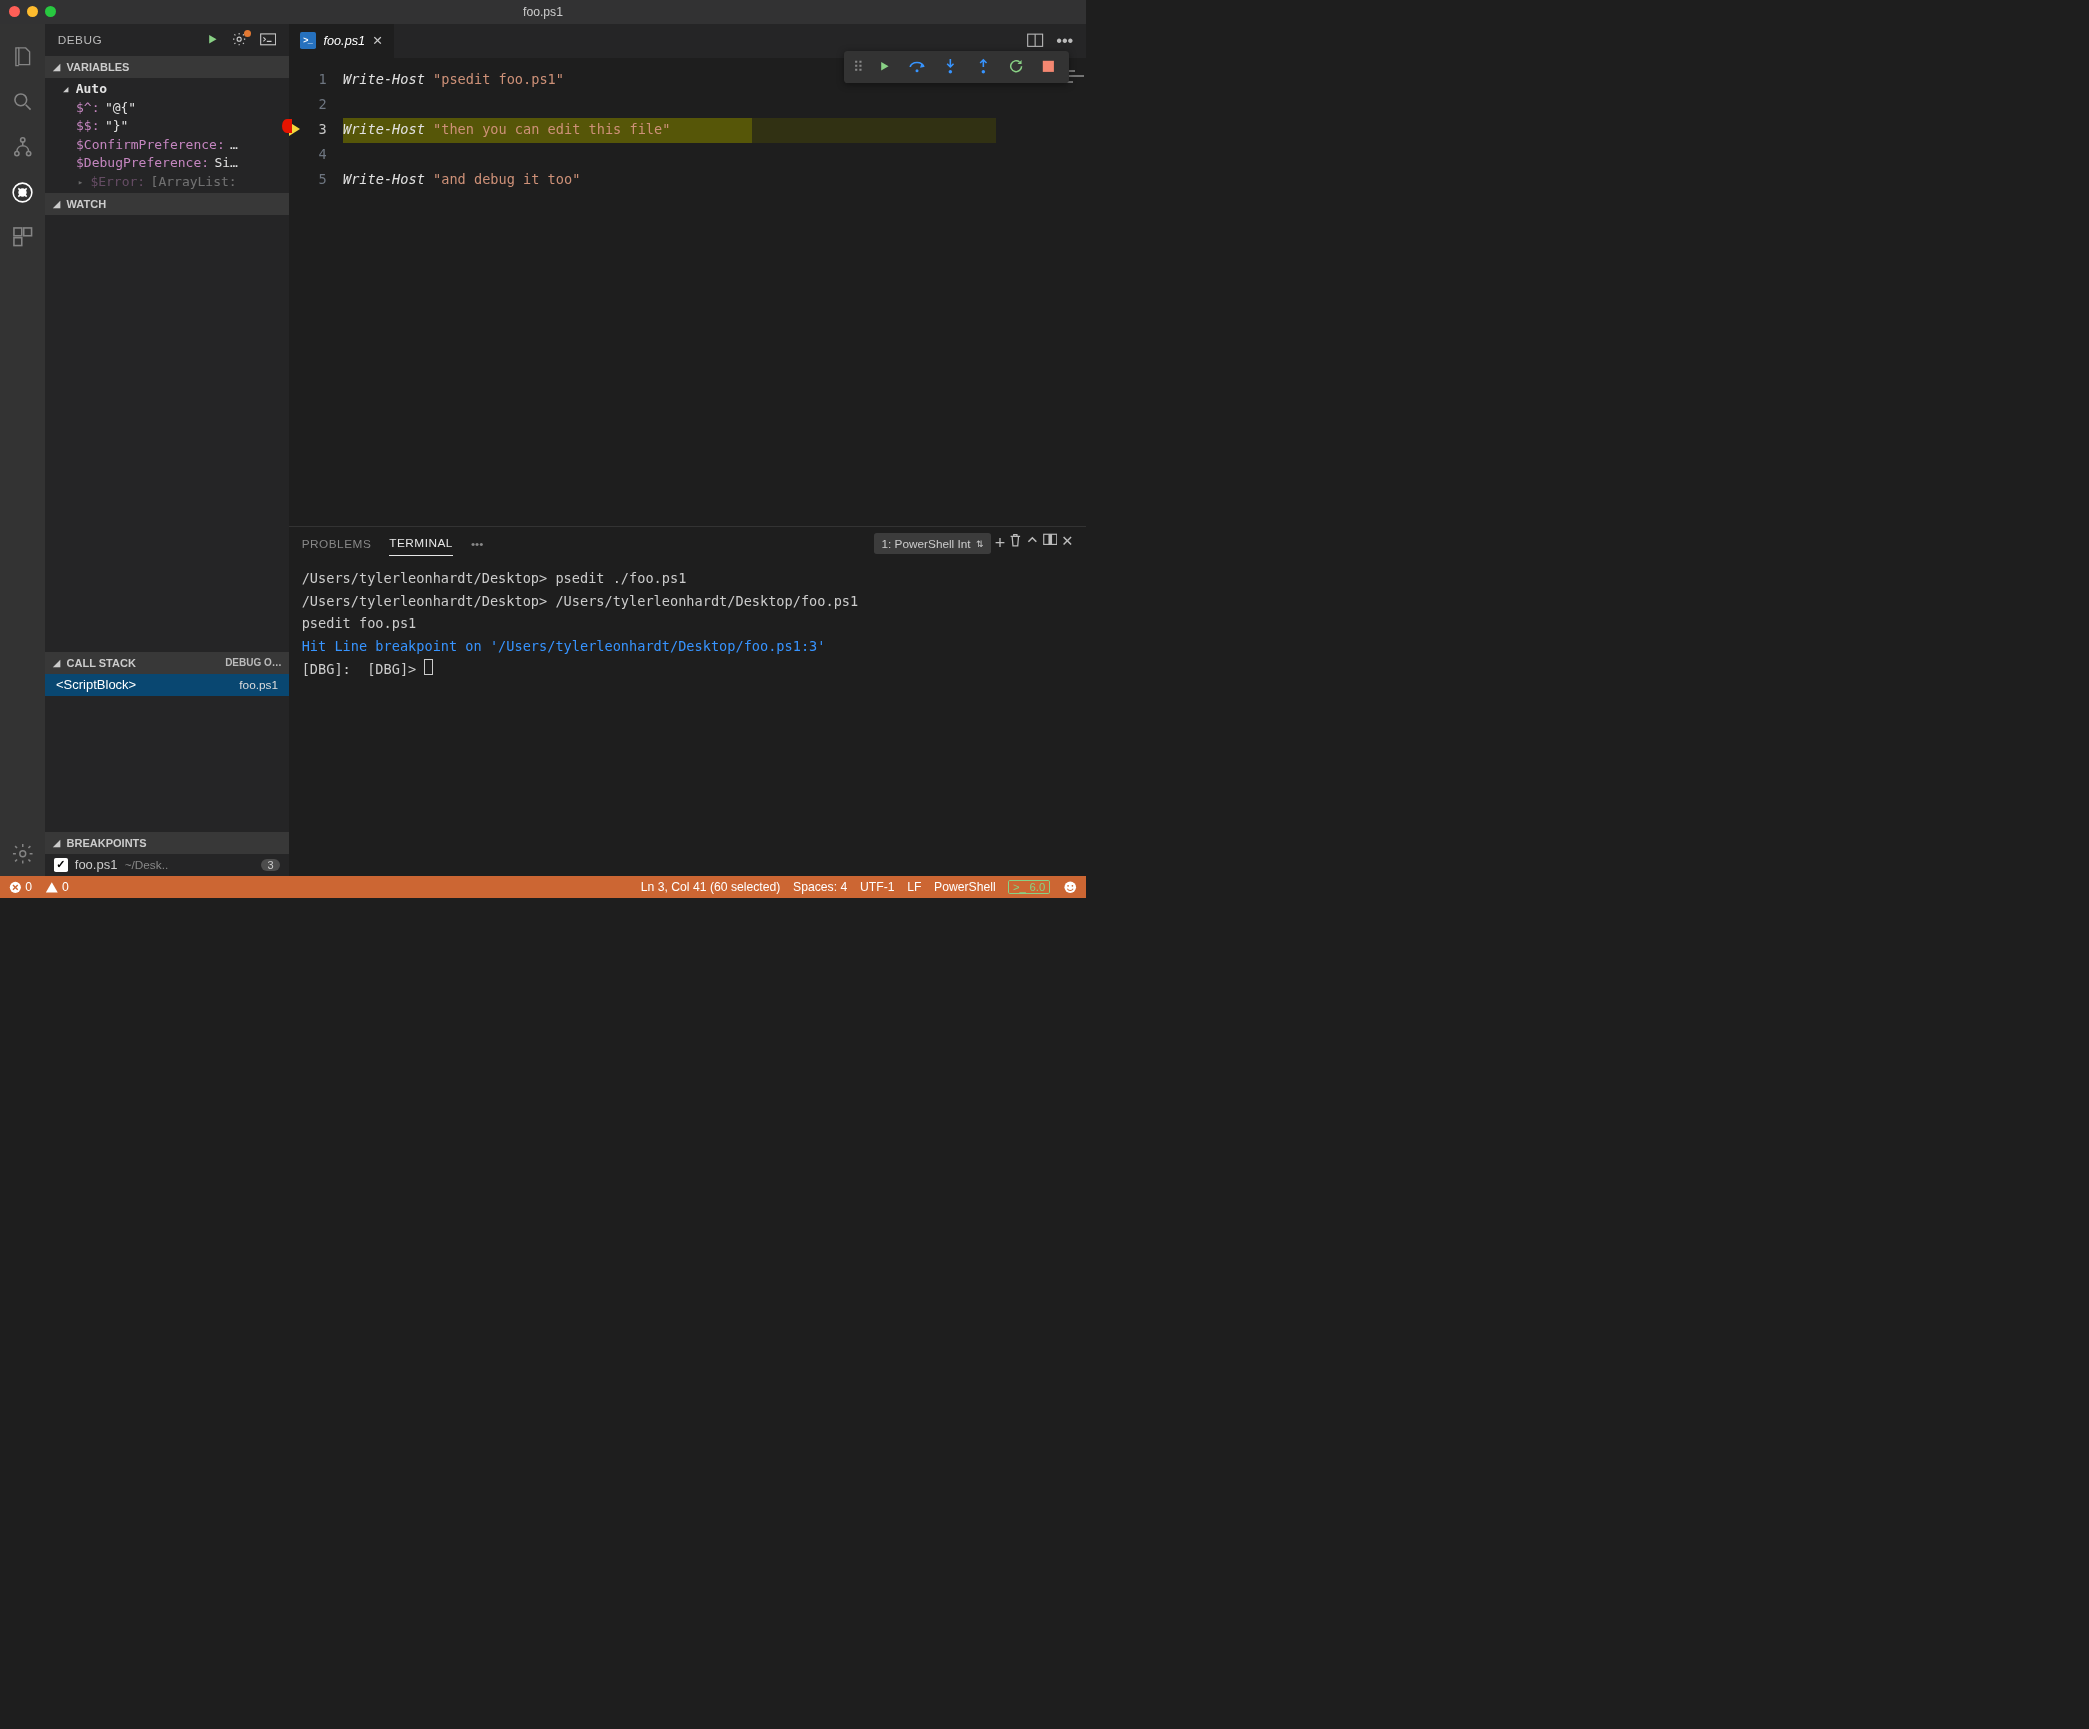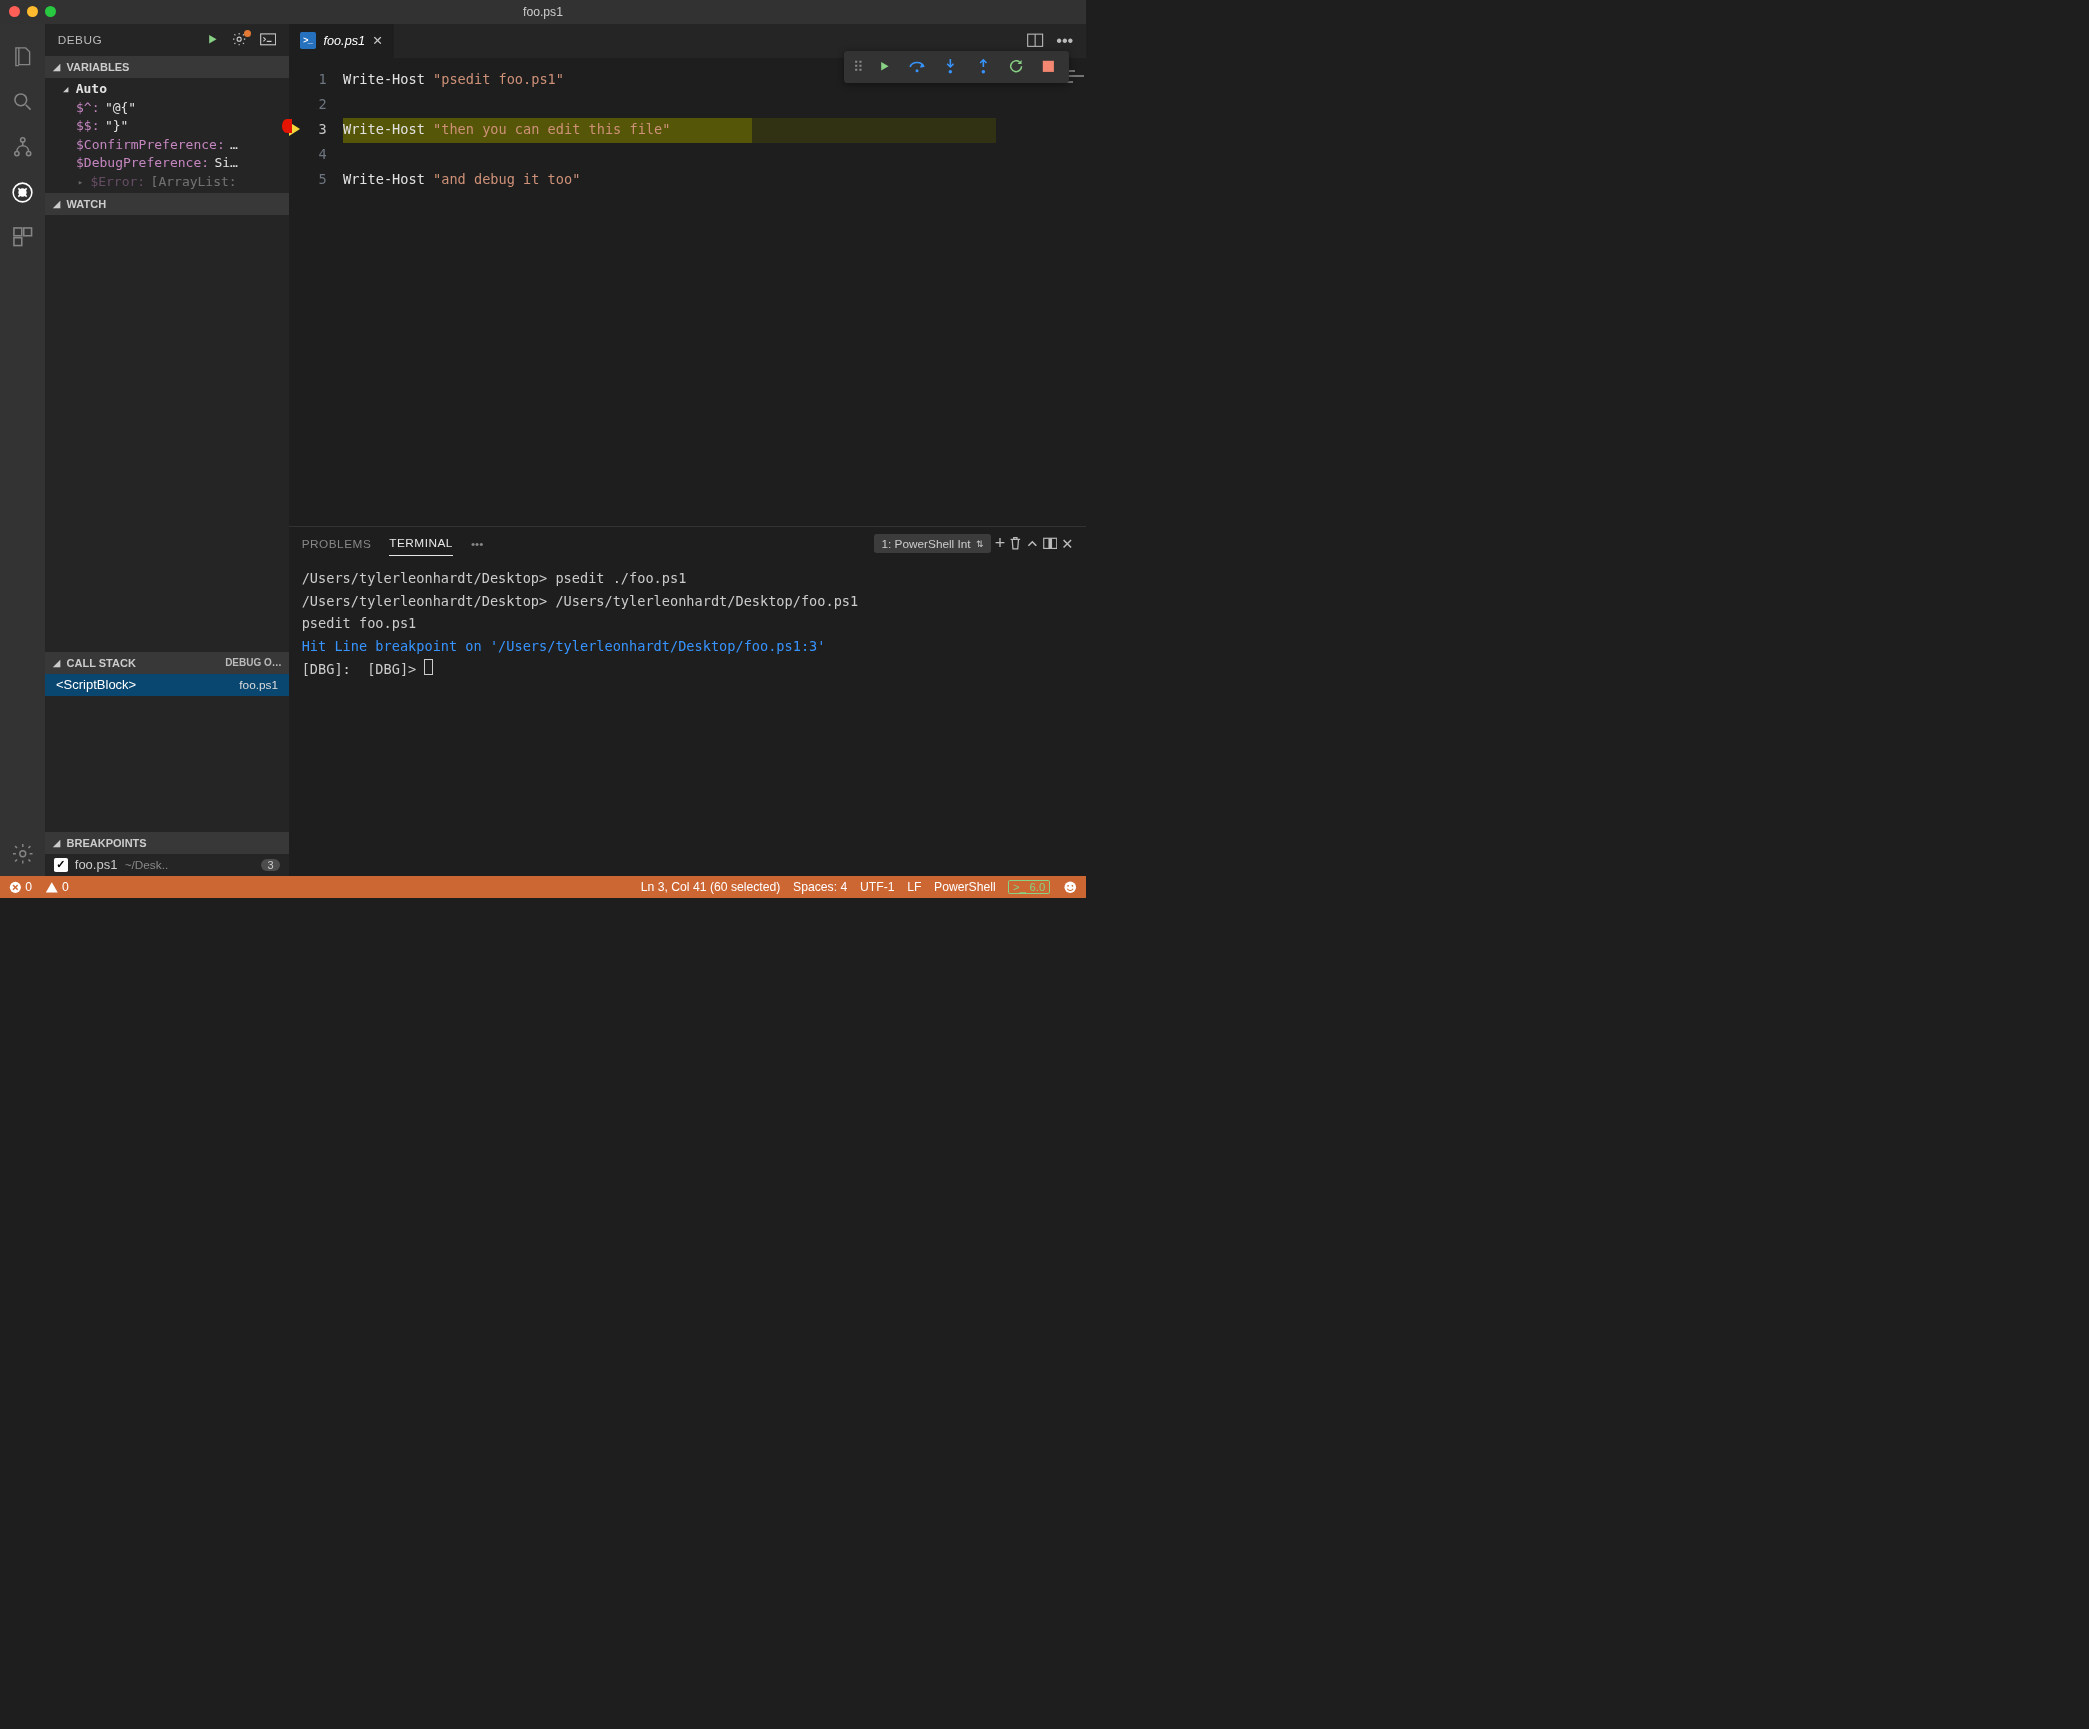--- a/index.html
+++ b/index.html
@@ -117,32 +117,32 @@
 .bp-marker { position: absolute; left: 0; top: 61px; }
 .pointer-tri {
   display: inline-block; width: 0; height: 0;
   border-top: 7.2px solid transparent; border-bottom: 7.2px solid transparent;
   border-left: 11px solid #f5d73b;
 }
 .code { flex: 1; padding: 9px 0 0 0; line-height: 25px; position: relative; }
 .codeline { height: 25px; white-space: pre; }
 .hl-line { position: absolute; top: 60px; left: 0; right: 36px; height: 25px; background: rgba(85,85,0,.35); pointer-events: none; }
 .hl-sel { position: absolute; top: 60px; left: 0; width: 409px; height: 25px; background: rgba(117,117,0,.55); pointer-events: none; }
-.cmd { color: #e2e2e2; }
+.cmd { color: #e2e2e2; font-style: italic; }
 .str { color: #ce9178; }
 .minimap { width: 54px; }
 .mm-line { height: 1.8px; background: rgba(200,200,200,.5); margin: 3.6px 5.4px; }
 
 
 .panel { height: 350px; background: #1e1e1e; border-top: 0.9px solid #333; display: flex; flex-direction: column; }
 .panel-tabs { height: 33px; display: flex; align-items: center; padding: 0 12.7px; gap: 18px; font-size: 11.8px; color: #888; position: relative; }
 .panel-tabs .pt { padding: 5.4px 0; cursor: pointer; letter-spacing: 0.5px; text-align: center; }
 .panel-tabs .pt.active { color: #e7e7e7; border-bottom: 0.9px solid #e7e7e7; }
 .panel-tabs .dots { color: #888; }
-.panel-right { margin-left: auto; display: flex; align-items: center; gap: 4px; }
+.panel-right { margin-left: auto; display: flex; gap: 4px; }
 .panel-right .sel { background: #3c3c3c; padding: 2.7px 7.2px; border-radius: 2.7px; color: #ccc; font-size: 11.8px; display: flex; align-items: center; gap: 5.4px; }
 .panel-right .ic { color: #bbb; cursor: pointer; }
 .terminal { flex: 1; padding: 7.2px 12.7px; font-family: "Menlo","Consolas",monospace; font-size: 13.6px; line-height: 22.6px; color: #ccc; white-space: pre-wrap; overflow: hidden; }
 .term-blue { color: #3794ff; }
 .term-cursor { display: inline-block; width: 8.1px; height: 16.3px; border: 0.9px solid #ccc; vertical-align: -1.8px; }
 
 
 .statusbar { height: 22px; background: #cc6633; color: #fff; display: flex; align-items: center; font-size: 12.2px; padding: 0 9px; gap: 12.7px; flex-shrink: 0; }
 .statusbar .sbl { display: flex; align-items: center; gap: 3.6px; }
 .statusbar .spacer { flex: 1; }

